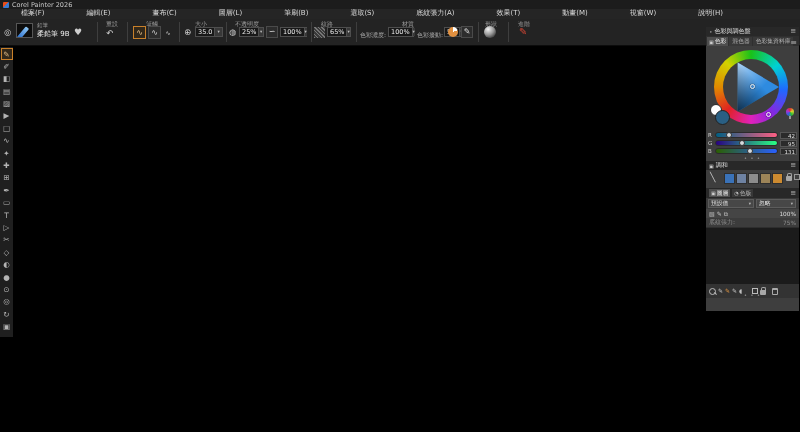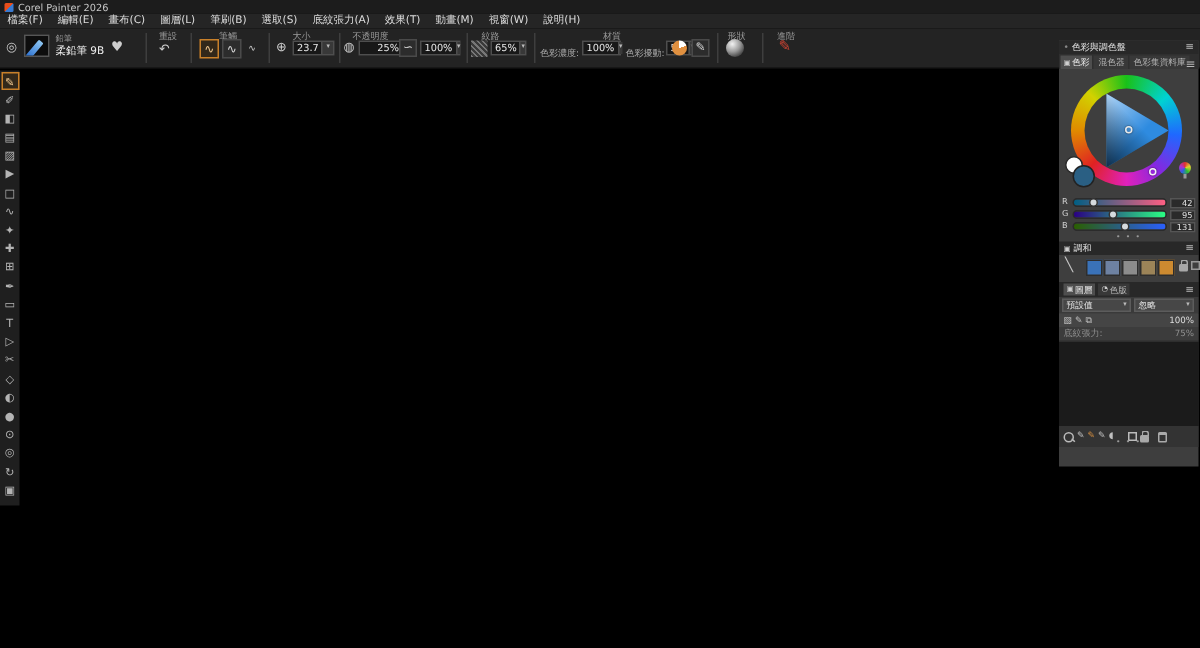--- a/index.html
+++ b/index.html
@@ -5,21 +5,21 @@
   html,body{margin:0;padding:0}
   body{width:800px;height:432px;background:#000;position:relative;overflow:hidden;
        font-family:"DejaVu Sans",sans-serif;-webkit-font-smoothing:antialiased;cursor:default}
   .abs{position:absolute}
   
   #titlebar{left:0;top:0;width:800px;height:9px;background:#1c1c1c;display:flex;align-items:center;gap:3px;padding-left:3px;box-sizing:border-box}
   #applogo{width:6px;height:6px;background:linear-gradient(135deg,#e84e1b 50%,#3a7ad0 50%);border-radius:1px}
   #apptitle{font-size:6.5px;color:#c8c8c8;white-space:nowrap}
   
   #menubar{left:0;top:9px;width:800px;height:9.5px;background:#252525;display:flex;align-items:center;font-size:7px;color:#dcdcdc}
-  .menu-item{padding:0 5px;line-height:9.5px;white-space:nowrap}
+  .menu-item{padding:0 21px;line-height:9.5px;white-space:nowrap}
   
   #propbar{left:0;top:18.5px;width:800px;height:27.5px;background:#232323;border-bottom:1px solid #0c0c0c;box-sizing:border-box}
   .plabel{position:absolute;top:1.5px;font-size:6px;color:#9a9a9a;transform:translateX(-50%);white-space:nowrap}
   .ilabel{position:absolute;font-size:6px;color:#aaa;white-space:nowrap}
   .sep{position:absolute;top:3px;height:20px;width:1px;background:#3e3e3e}
   .field{position:absolute;display:flex;align-items:center;background:#181818;border:1px solid #4e4e4e;height:10px;box-sizing:border-box}
   .field .v{flex:1;padding:0 2px;font-size:6.5px;color:#e8e8e8;text-align:right;white-space:nowrap}
   .field .arr{width:7px;align-self:stretch;background:#383838;border-left:1px solid #4e4e4e;color:#bbb;font-size:4.5px;display:flex;align-items:center;justify-content:center}
   .picon{position:absolute;color:#cfcfcf;font-size:8.5px;line-height:1}
   .ibox{position:absolute;width:13px;height:13px;background:#2c2c2c;border:1px solid #4a4a4a;box-sizing:border-box;display:flex;align-items:center;justify-content:center;color:#d8d8d8;font-size:8px}
@@ -129,28 +129,28 @@
   <div class="sep" style="left:127px"></div>
   <div class="plabel" style="left:152px">筆觸</div>
   <div class="ibox sel" style="left:133px;top:7px">∿</div>
   <div class="ibox" style="left:148px;top:7px">∿</div>
   <div class="ibox" style="left:163px;top:9px;width:10px;height:10px;font-size:6px;background:transparent;border:none">∿</div>
 
   <div class="sep" style="left:179px"></div>
   <div class="plabel" style="left:201px">大小</div>
   <div class="picon" style="left:184px;top:9px">⊕</div>
   <div class="field" style="left:195px;top:8px;width:28px">
-    <span class="v">23.7</span>
+    <span class="v">35.0</span>
       <span class="arr">▾</span>
   </div>
 
   <div class="sep" style="left:226px"></div>
   <div class="plabel" style="left:247px">不透明度</div>
   <div class="picon" style="left:229px;top:9px">◍</div>
-  <div class="field" style="left:239px;top:8px;width:38px">
+  <div class="field" style="left:239px;top:8px;width:25px">
     <span class="v">25%</span>
       <span class="arr">▾</span>
   </div>
   <div class="ibox" style="left:266px;top:7px;width:12px;height:12px">∽</div>
   <div class="field" style="left:280px;top:8px;width:27px">
     <span class="v">100%</span>
       <span class="arr">▾</span>
   </div>
 
   <div class="sep" style="left:311px"></div>

